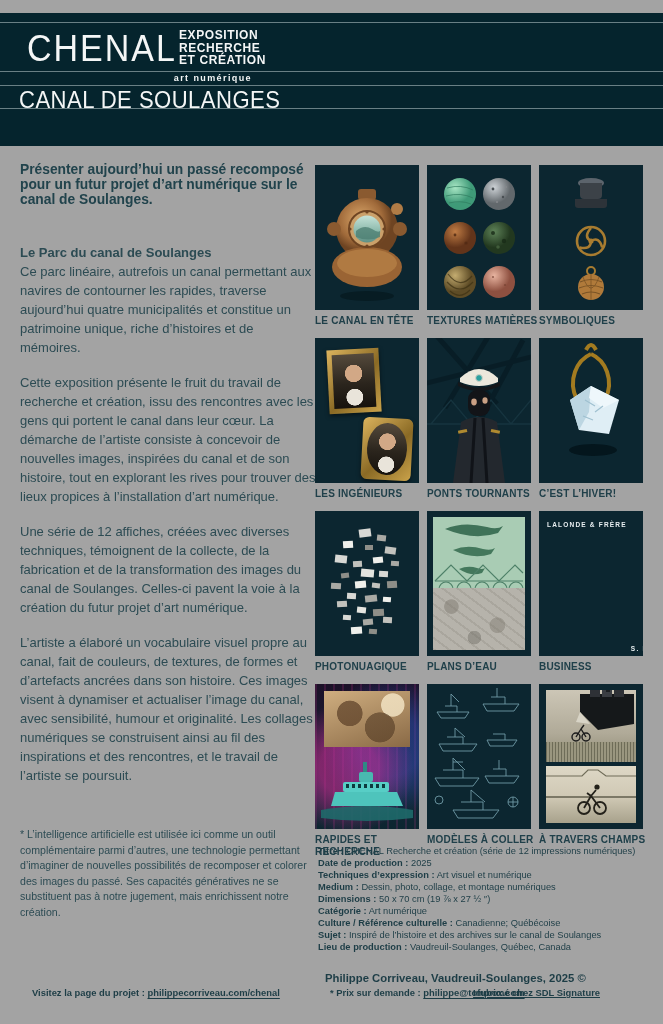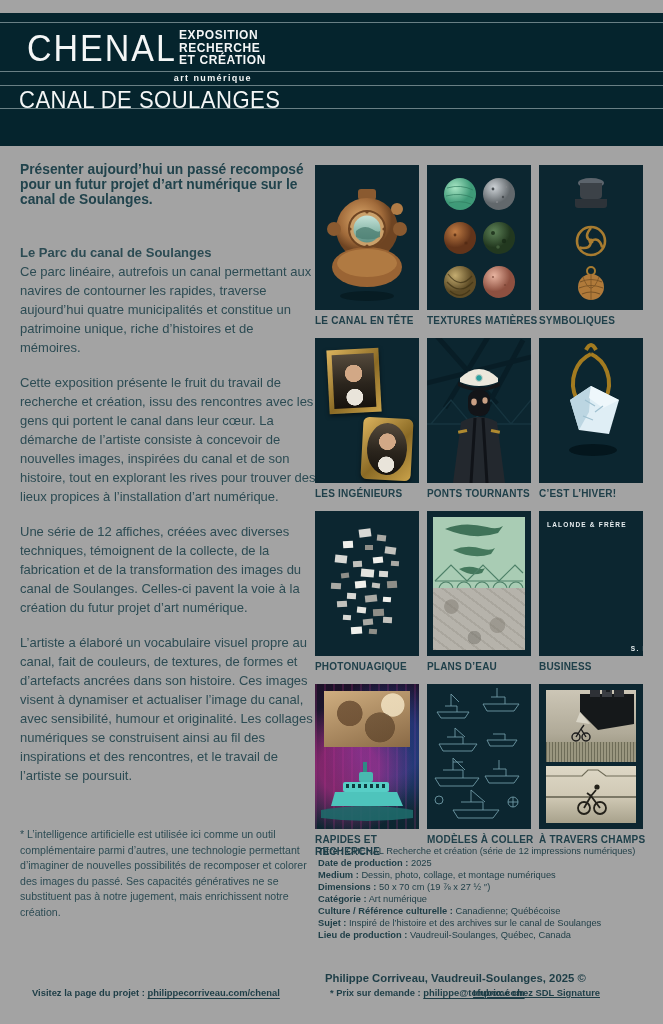--- a/index.html
+++ b/index.html
@@ -453,20 +453,21 @@
         </div>
       </div>
       <div class="cap">À TRAVERS CHAMPS</div>
     </div>
 
   </div>
 
   <div class="meta">
     <div class="row"><span class="lbl">Titre :</span><span> CHENAL Recherche et création (série de 12 impressions numériques)</span></div>
     <div class="row"><span class="lbl">Date de production :</span><span> 2025</span></div>
+    <div class="row"><span class="lbl">Techniques d’expression :</span><span> Art visuel et numérique</span></div>
     <div class="row"><span class="lbl">Medium :</span><span> Dessin, photo, collage, et montage numériques</span></div>
     <div class="row"><span class="lbl">Dimensions :</span><span> 50 x 70 cm  (19 ⅞ x 27 ½ ″)</span></div>
     <div class="row"><span class="lbl">Catégorie :</span><span> Art numérique</span></div>
     <div class="row"><span class="lbl">Culture / Référence culturelle :</span><span> Canadienne; Québécoise</span></div>
     <div class="row"><span class="lbl">Sujet :</span><span> Inspiré de l’histoire et des archives sur le canal de Soulanges</span></div>
     <div class="row"><span class="lbl">Lieu de production :</span><span> Vaudreuil-Soulanges, Québec, Canada</span></div>
   </div>
   <div class="copyright">Philippe Corriveau, Vaudreuil-Soulanges, 2025 ©</div>
 
   <div class="footer">

